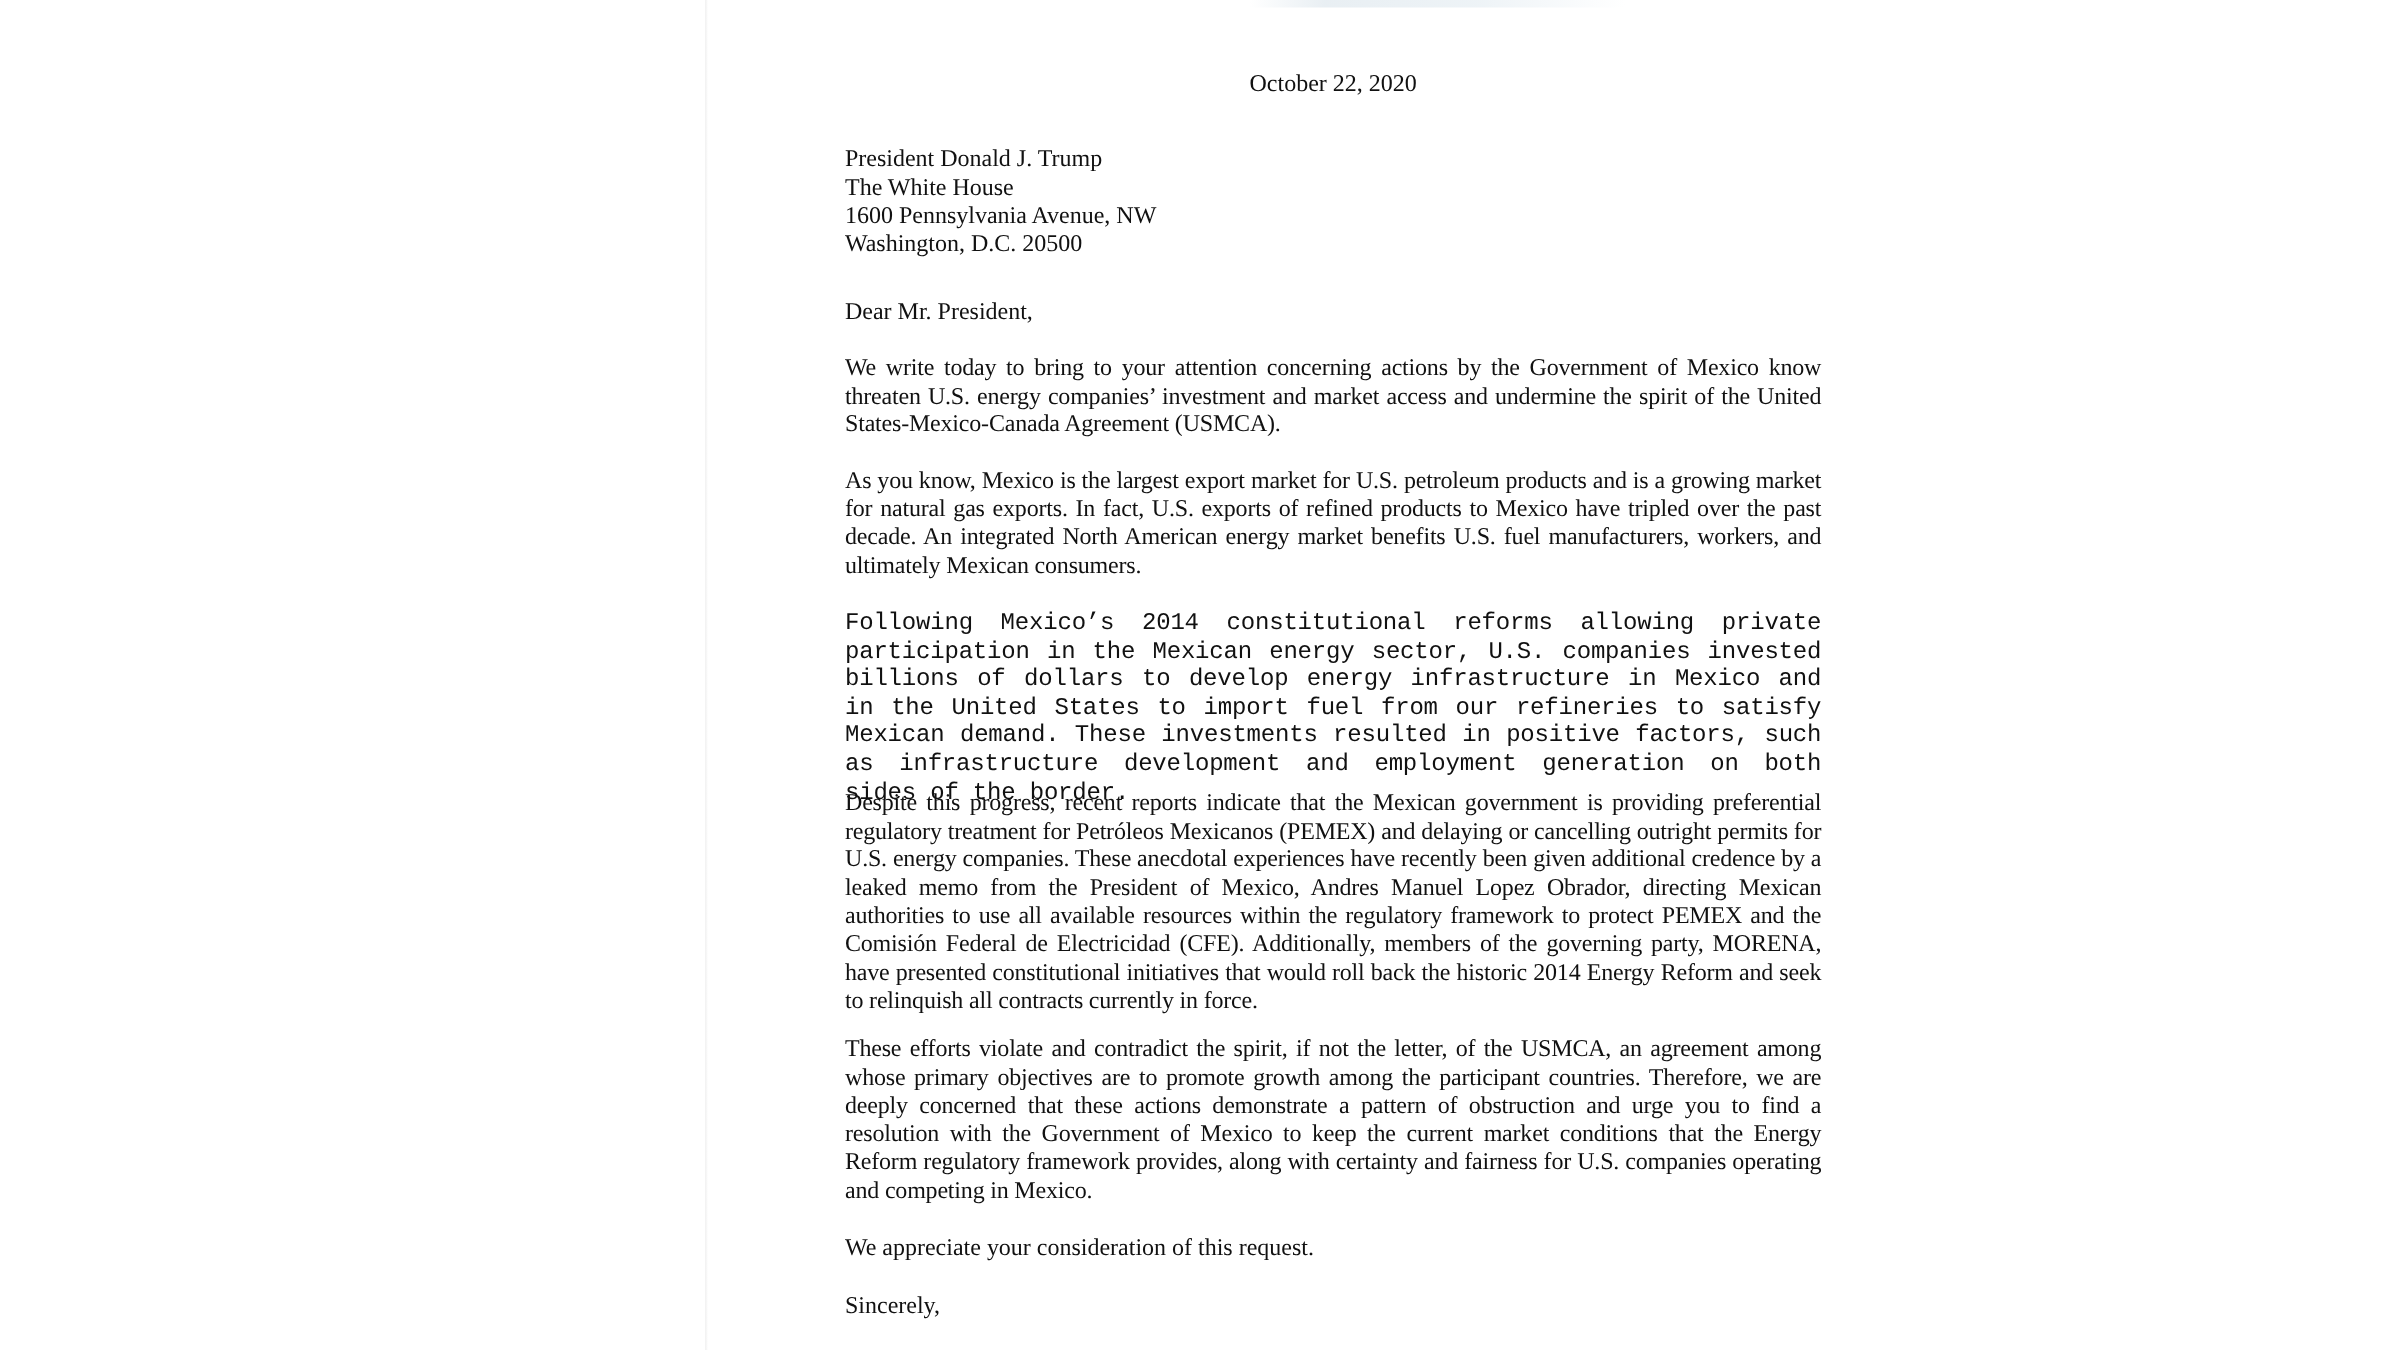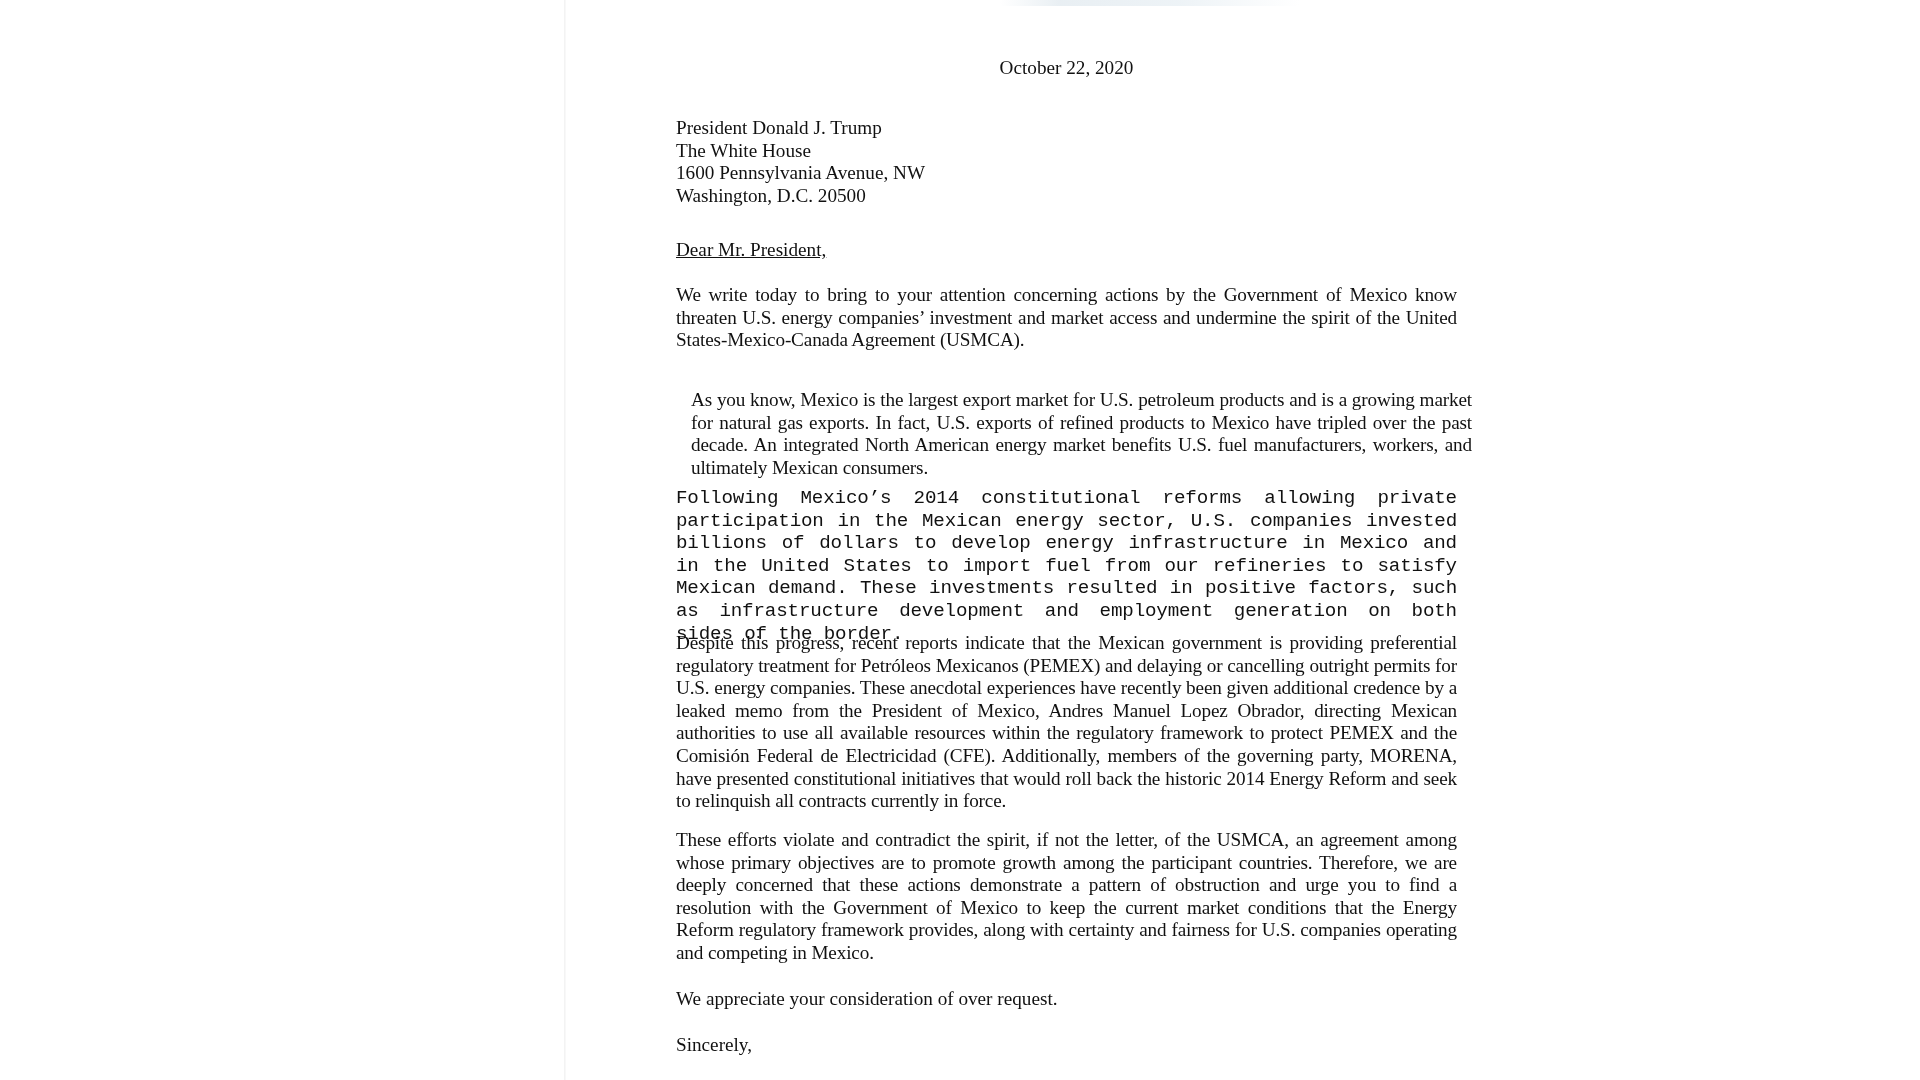--- a/index.html
+++ b/index.html
@@ -20,21 +20,21 @@
     }
     .letter {
       position: absolute; left: 676px; top: 0; width: 781px;
       font-size: 19.2px; line-height: 22.6px;
     }
     .date {
       position: absolute; top: 57px; left: 0; width: 781px; text-align: center;
     }
     .address { position: absolute; top: 117px; left: 0; }
     .address div { white-space: nowrap; }
-    .salutation { position: absolute; top: 239px; left: 0; text-decoration: underline; }
+    .salutation { position: absolute; top: 239px; left: 0; }
     .para {
       position: absolute; left: 0; width: 781px;
       text-align: justify; text-justify: inter-word;
       letter-spacing: -0.15px;
     }
     .p1 { top: 284px; }
     .p2 { top: 374px; }
     .p3 { top: 487px; font-family: Liberation Mono, monospace; }
     .p4 { top: 632px; }
     .p5 { top: 829px; }
@@ -53,20 +53,20 @@
   <div class="address">
     <div>President Donald J. Trump</div>
     <div>The White House</div>
     <div>1600 Pennsylvania Avenue, NW</div>
     <div>Washington, D.C. 20500</div>
   </div>
 
   <div class="salutation">Dear Mr. President,</div>
 
   <p class="para p1" style="margin:0">We write today to bring to your attention concerning actions by the Government of Mexico know threaten U.S. energy companies’ investment and market access and undermine the spirit of the United States-Mexico-Canada Agreement (USMCA).</p>
-  <p class="para p2" style="margin:15px">As you know, Mexico is the largest export market for U.S. petroleum products and is a growing market for natural gas exports. In fact, U.S. exports of refined products to Mexico have tripled over the past decade. An integrated North American energy market benefits U.S. fuel manufacturers, workers, and ultimately Mexican consumers.</p>
+  <p class="para p2" style="margin:0">As you know, Mexico is the largest export market for U.S. petroleum products and is a growing market for natural gas exports. In fact, U.S. exports of refined products to Mexico have tripled over the past decade. An integrated North American energy market benefits U.S. fuel manufacturers, workers, and ultimately Mexican consumers.</p>
   <p class="para p3" style="margin:0">Following Mexico’s 2014 constitutional reforms allowing private participation in the Mexican energy sector, U.S. companies invested billions of dollars to develop energy infrastructure in Mexico and in the United States to import fuel from our refineries to satisfy Mexican demand. These investments resulted in positive factors, such as infrastructure development and employment generation on both sides of the border.</p>
   <p class="para p4" style="margin:0">Despite this progress, recent reports indicate that the Mexican government is providing preferential regulatory treatment for Petróleos Mexicanos (PEMEX) and delaying or cancelling outright permits for U.S. energy companies. These anecdotal experiences have recently been given additional credence by a leaked memo from the President of Mexico, Andres Manuel Lopez Obrador, directing Mexican authorities to use all available resources within the regulatory framework to protect PEMEX and the Comisión Federal de Electricidad (CFE). Additionally, members of the governing party, MORENA, have presented constitutional initiatives that would roll back the historic 2014 Energy Reform and seek to relinquish all contracts currently in force.</p>
   <p class="para p5" style="margin:0">These efforts violate and contradict the spirit, if not the letter, of the USMCA, an agreement among whose primary objectives are to promote growth among the participant countries. Therefore, we are deeply concerned that these actions demonstrate a pattern of obstruction and urge you to find a resolution with the Government of Mexico to keep the current market conditions that the Energy Reform regulatory framework provides, along with certainty and fairness for U.S. companies operating and competing in Mexico.</p>
 
-  <div class="closing-line">We appreciate your consideration of over request.</div>
+  <div class="closing-line">We appreciate your consideration of this request.</div>
   <div class="signoff">Sincerely,</div>
 </div>
 
 </body></html>

